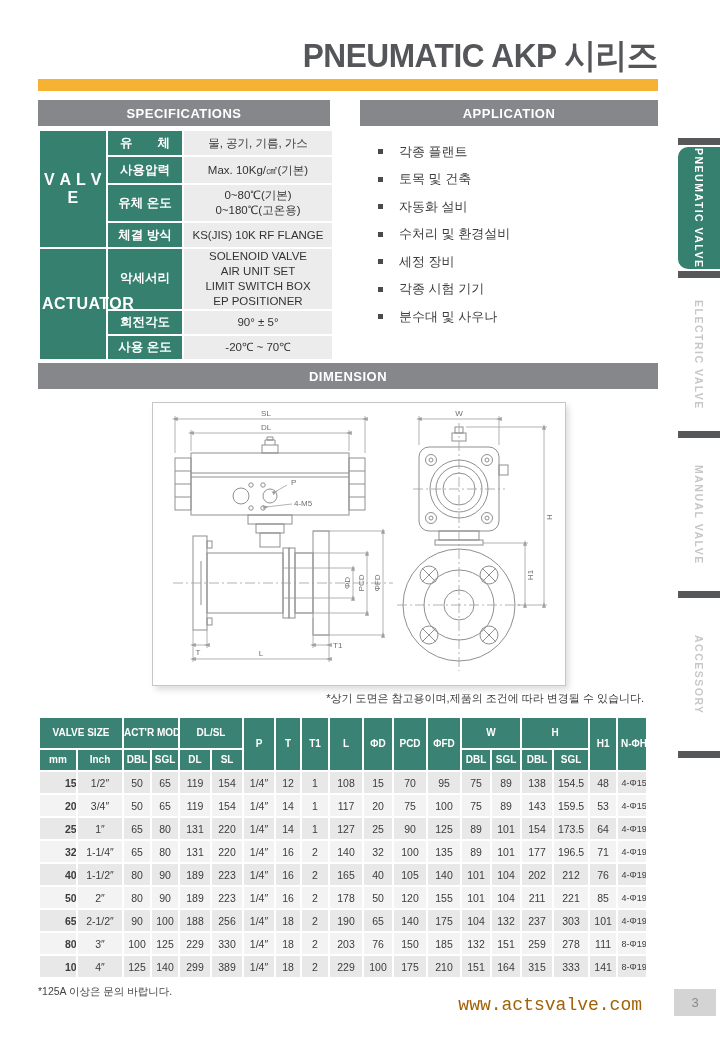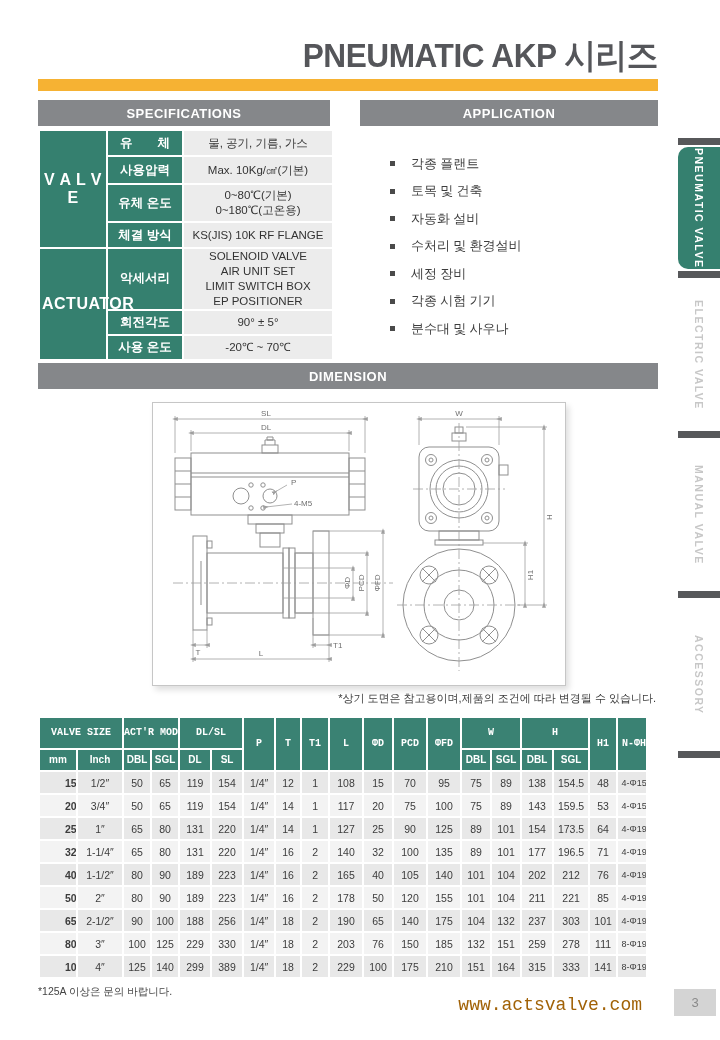--- a/index.html
+++ b/index.html
@@ -21,35 +21,35 @@
   
   .spec-table{position:absolute;left:38px;top:129px;border-collapse:separate;border-spacing:2px;width:296px;table-layout:fixed;}
   .spec-table td{padding:0 2px;vertical-align:middle;}
   .spec-table td.g{background:#35806F;color:#fff;font-weight:bold;font-size:16px;text-align:center;letter-spacing:.5px;}
   .spec-table td.l{background:#35806F;color:#fff;font-weight:bold;font-size:12.5px;text-align:center;}
   .spec-table td.v{background:#ECECEC;color:#333;font-size:11.5px;text-align:center;white-space:pre-line;line-height:1.3;}
   .sr1{height:24px;} .sr2{height:26px;padding-left:29px;} .sr3{height:36px;} .sr4{height:24px;}
   .sr5{height:58px;} .sr6{height:23px;} .sr7{height:23px;margin-top:22px;}
 
   
-  .app-list{position:absolute;left:372px;top:138px;width:280px;list-style:none;margin:12px;padding:0;font-family:Liberation Serif, serif;}
+  .app-list{position:absolute;left:372px;top:138px;width:280px;list-style:none;margin:0;padding:0;}
   .app-list li{display:flex;align-items:center;height:27.5px;font-size:13px;color:#3D3D3D;}
   .app-list .blt{width:5px;height:5px;background:#4A4A4A;margin:0 16px 0 6px;flex:0 0 auto;}
 
   
   .drawing-box{position:absolute;left:152px;top:402px;width:412px;height:282px;background:#fff;
                border:1px solid #C6C6C6;box-shadow:3px 4px 6px rgba(0,0,0,.13);}
-  .dim-note{position:absolute;top:691px;right:64px;font-size:11px;color:#3A3A3A;}
+  .dim-note{position:absolute;top:691px;right:76px;font-size:11px;color:#3A3A3A;}
 
   
   .dtbl-wrap{position:absolute;left:38px;top:716px;width:608px;overflow:hidden;}
   .dtbl{border-collapse:separate;border-spacing:2px;table-layout:fixed;width:614px;}
   .dtbl th{background:#3A8273;color:#fff;font-size:10px;font-weight:bold;text-align:center;
            padding:0;overflow:hidden;white-space:nowrap;line-height:1.15;}
-  .dtbl thead tr:first-child{height:30px;font-family:Liberation Mono, monospace;} .dtbl thead tr:last-child{height:20px;}
+  .dtbl thead tr:first-child{height:30px;} .dtbl thead tr:last-child{height:20px;}
   .dtbl tbody tr{height:21px;}
   .dtbl td{font-size:10.5px;color:#3C3C3C;text-align:center;padding:0;overflow:hidden;white-space:nowrap;}
   .dtbl tbody tr:nth-child(odd) td{background:#E8E8E8;}
   .dtbl tbody tr:nth-child(even) td{background:#F3F3F3;}
   .dtbl td:first-child{font-weight:bold;padding-left:25px;}
   .dtbl td:last-child{font-size:9px;}
   .table-note{position:absolute;left:38px;top:985px;font-size:10.5px;color:#444;}
 
   
   .footer-url{position:absolute;top:995px;right:78px;font-size:18px;color:#a16207;font-family:Liberation Mono, monospace;}

